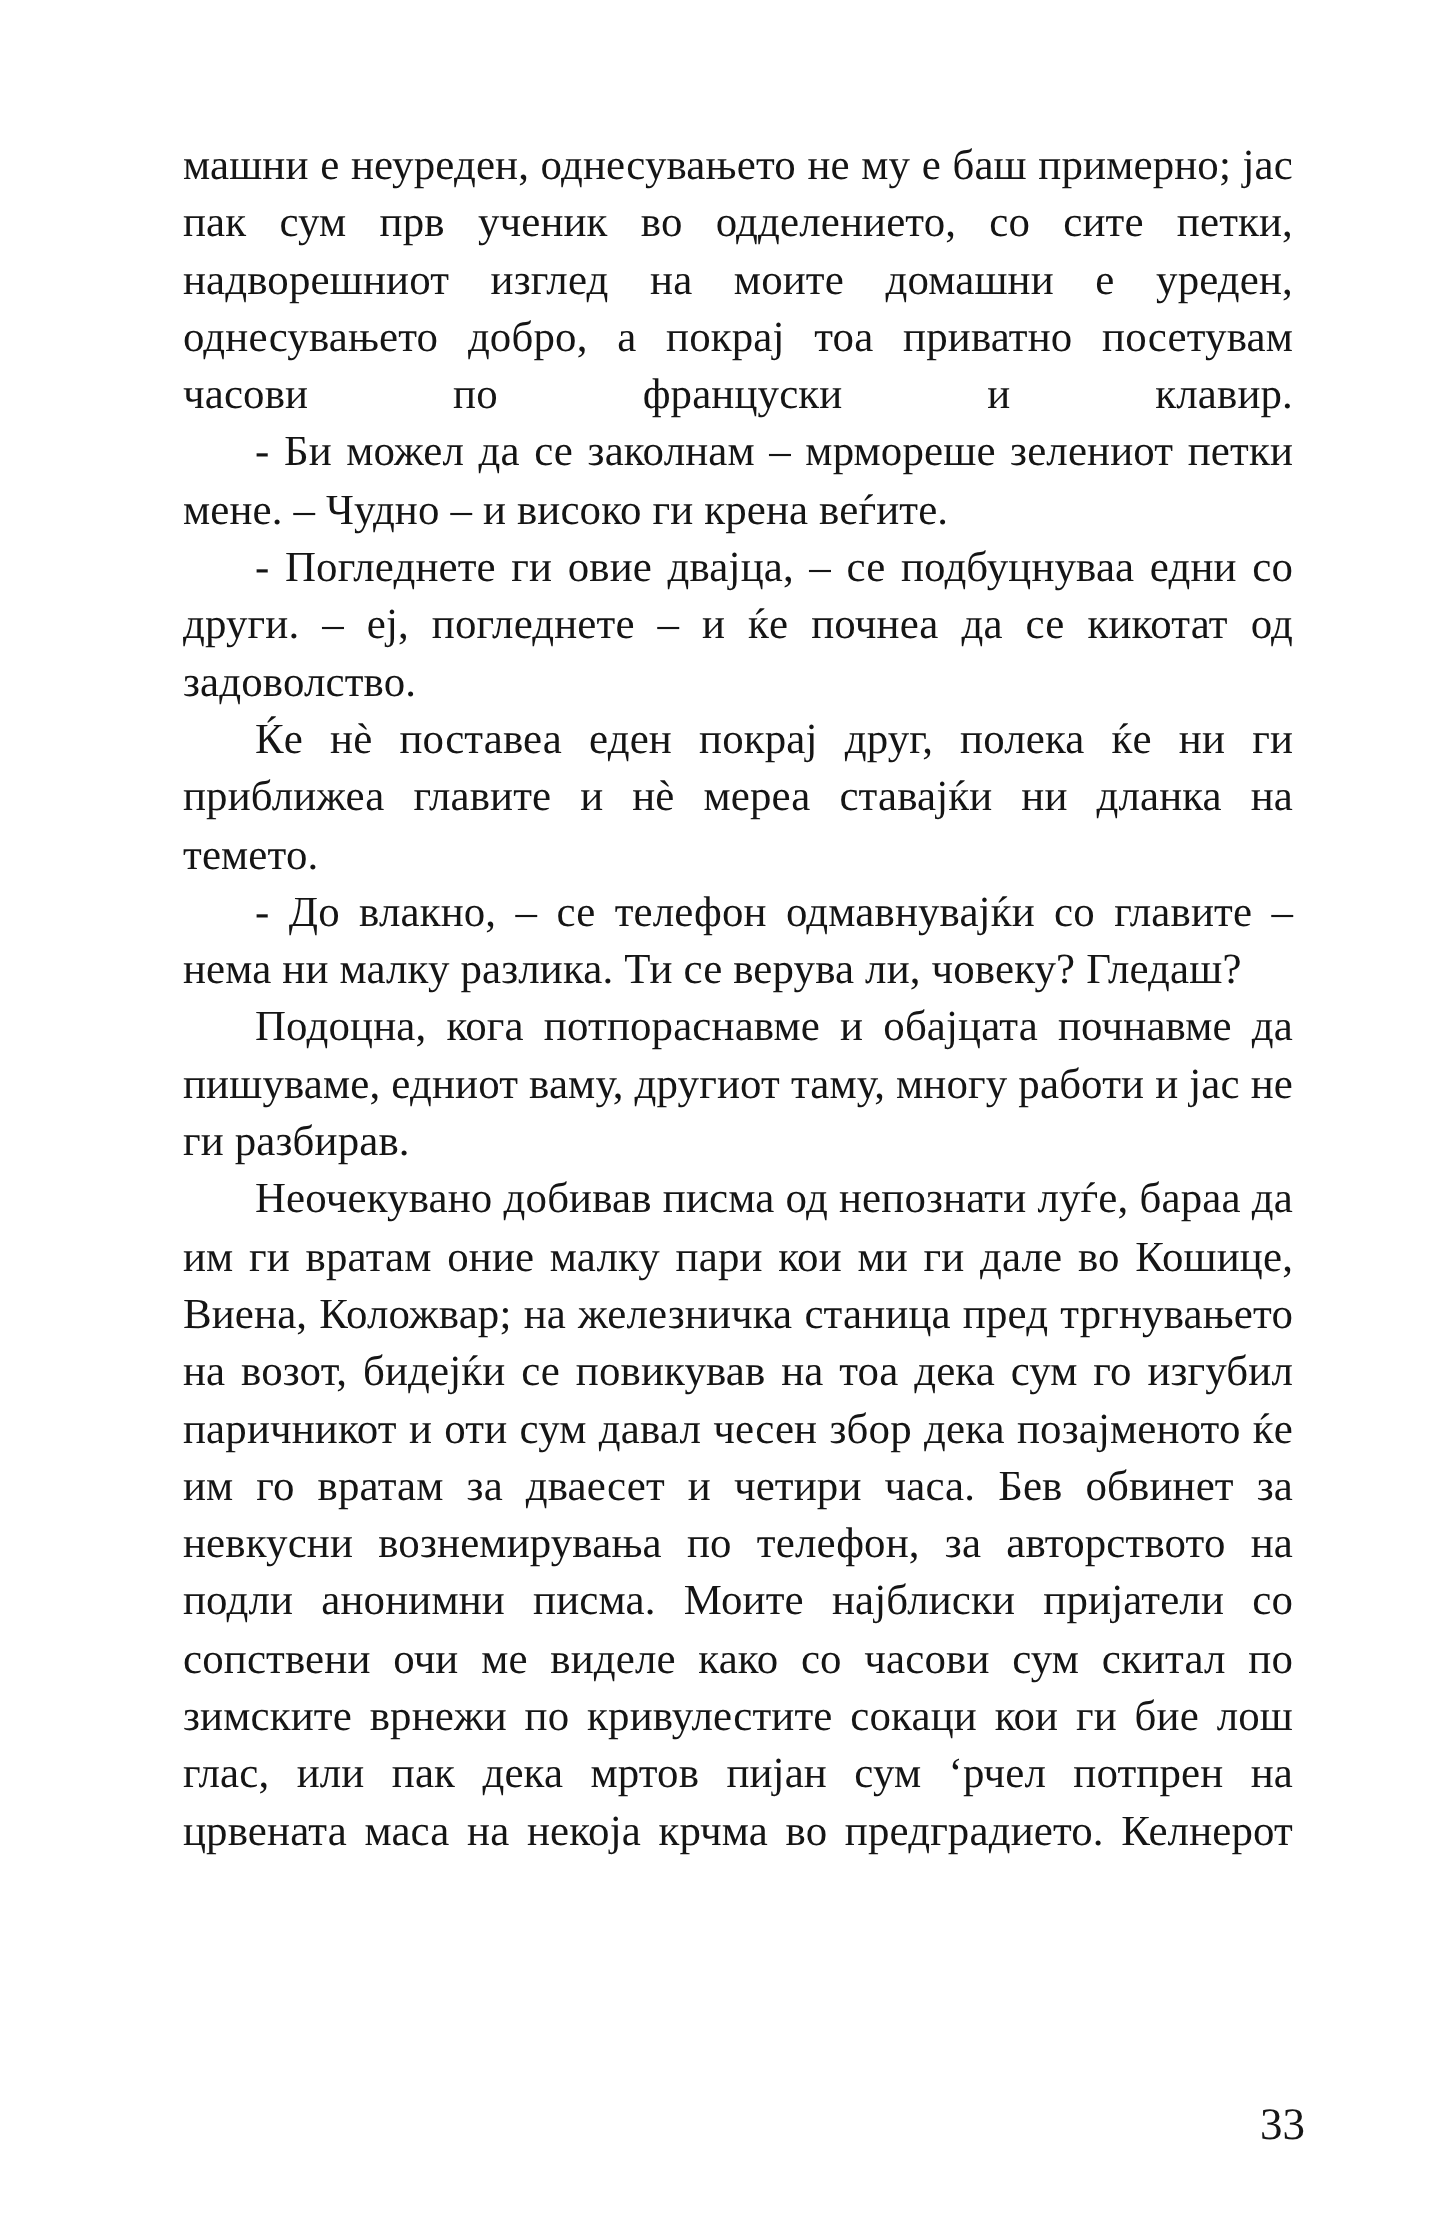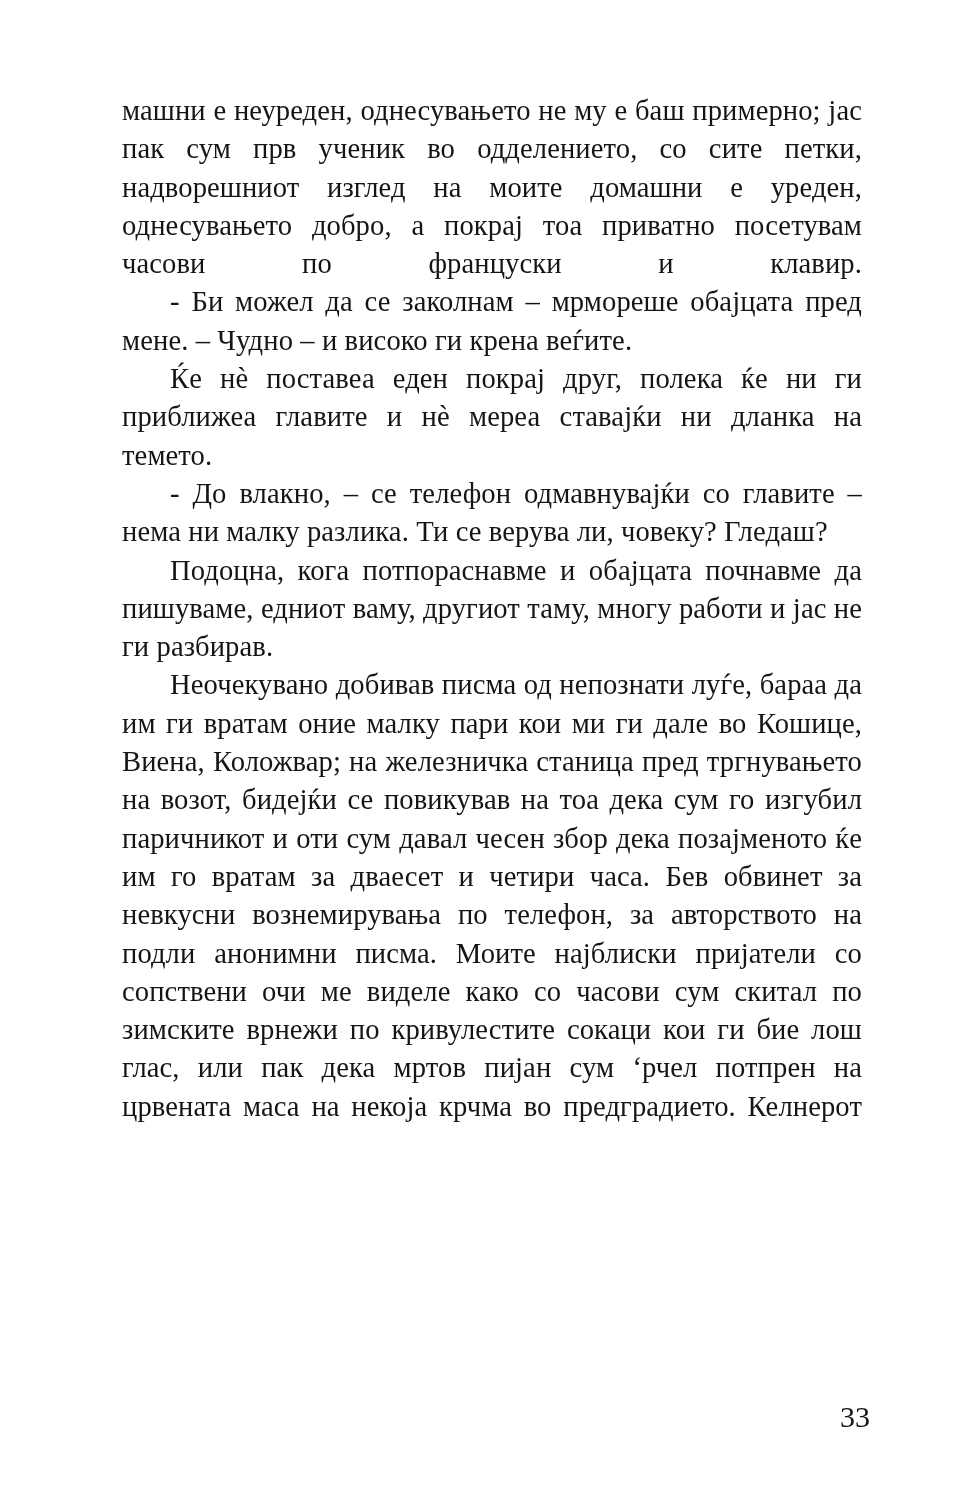--- a/index.html
+++ b/index.html
@@ -60,20 +60,21 @@
     font-family: "Liberation Serif", "DejaVu Serif", serif;
     color: #161616;
   }
 </style>
 </head>
 <body>
 
 <div class="page">
   <div class="text-block">
     <p class="para cont full-just">машни е неуреден, однесувањето не му е баш примерно; јас пак сум прв ученик во одделението, со сите петки, надворешниот изглед на моите домашни е уреден, однесувањето добро, а покрај тоа приватно посетувам часови по француски и клавир.</p>
-    <p class="para">- Би можел да се заколнам – мрмореше обајцата пред мене. – Чудно – и високо ги крена веѓите.</p>
+    <p class="para">- Би можел да се заколнам – мрмореше зелениот петки мене. – Чудно – и високо ги крена веѓите.</p>
+    <p class="para">- Погледнете ги овие двајца, – се подбуцнуваа едни со други. – еј, погледнете – и ќе почнеа да се кикотат од задоволство.</p>
     <p class="para">Ќе нè поставеа еден покрај друг, полека ќе ни ги приближеа главите и нè мереа ставајќи ни дланка на темето.</p>
     <p class="para">- До влакно, – се телефон одмавнувајќи со главите – нема ни малку разлика. Ти се верува ли, човеку? Гледаш?</p>
     <p class="para">Подоцна, кога потпораснавме и обајцата почнавме да пишуваме, едниот ваму, другиот таму, многу работи и јас не ги разбирав.</p>
     <p class="para full-just">Неочекувано добивав писма од непознати луѓе, бараа да им ги вратам оние малку пари кои ми ги дале во Кошице, Виена, Коложвар; на железничка станица пред тргнувањето на возот, бидејќи се повикував на тоа дека сум го изгубил  паричникот и оти сум давал чесен збор дека позајменото ќе им го вратам за дваесет и  четири часа. Бев обвинет за невкусни вознемирувања по телефон, за авторството на подли анонимни писма. Моите најблиски пријатели со сопствени очи ме виделе како со часови сум скитал по зимските врнежи по кривулестите сокаци кои ги бие лош глас, или пак дека мртов пијан сум ‘рчел  потпрен на црвената маса на некоја крчма во предградието. Келнерот</p>
   </div>
   <div class="folio">33</div>
 </div>
 
 </body></html>

